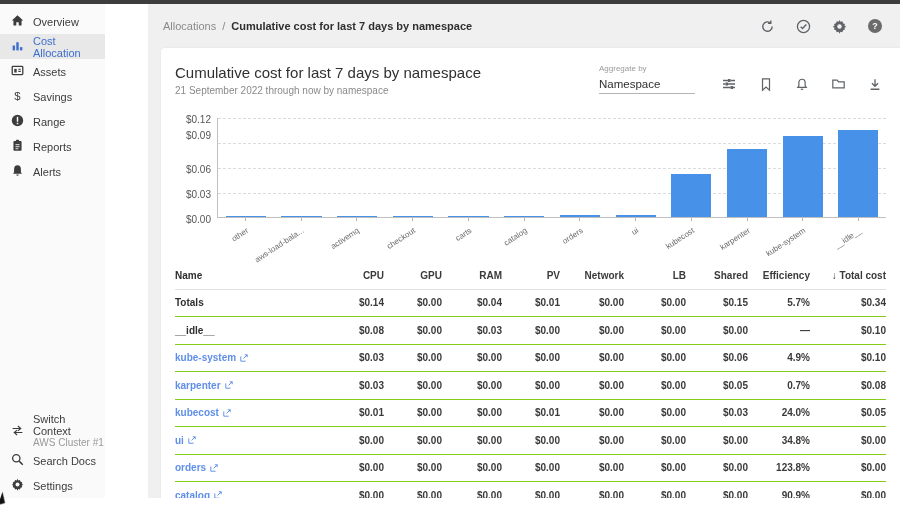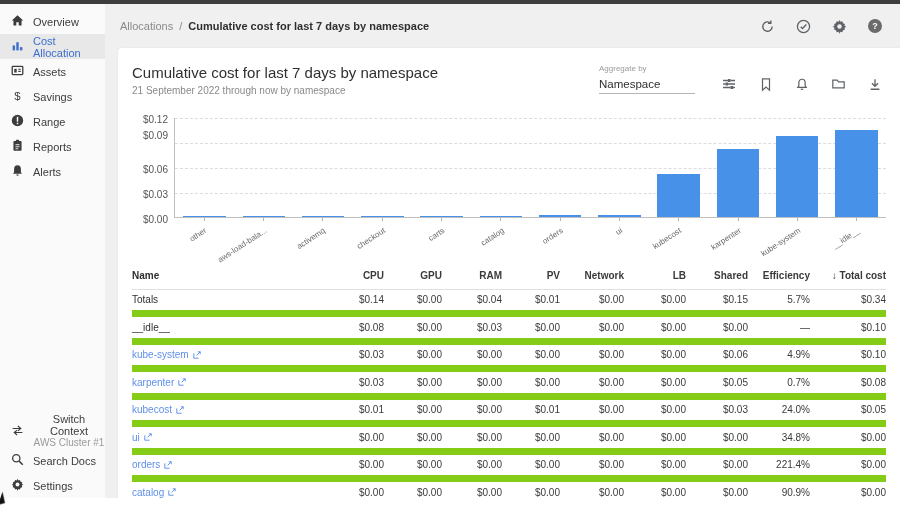--- a/index.html
+++ b/index.html
@@ -1,30 +1,30 @@
 <!DOCTYPE html>
 <html><head>
 <meta charset="utf-8">
 <style>
   * { margin:0; padding:0; box-sizing:border-box; }
   html,body { width:900px; height:505px; overflow:hidden;
     font-family:"Liberation Sans", sans-serif; background:#fff; }
   .topstrip { height:4px; background:#3d3d3d; width:100%; }
-  .app { display:flex; height:494px; }
+  .app { display:flex; height:494px;gap:43px; }
 
   
   .sidebar { width:105px; background:#fafafa; display:flex; flex-direction:column;
     padding-top:5px; flex-shrink:0; }
   .side-item { display:flex; align-items:center; height:25px; padding-left:11px;
     font-size:11px; color:#3c3c3c; cursor:pointer; gap:9px; }
   .side-item svg { flex-shrink:0; }
   .side-item.selected { background:#e8e8e8; color:#3d6ed0; }
   .side-spacer { flex:1; }
   .side-item.two-line { height:34px; align-items:center; }
-  .side-label-wrap { display:flex; flex-direction:column; line-height:12px;text-align:center; }
+  .side-label-wrap { display:flex; flex-direction:column; line-height:12px; }
   .side-sub { font-size:10px; color:#9a9a9a; }
 
   
   .main { flex:1; background:#f0f0f0; display:flex; flex-direction:column; overflow:hidden; }
   .breadcrumb-bar { height:44px; display:flex; align-items:center;
     justify-content:space-between; padding:0 18px 0 15px; flex-shrink:0; }
   .crumbs { font-size:11px; color:#8a8a8a; display:flex; gap:6px; align-items:center;}
   .crumb-page { color:#2f2f2f; font-weight:700; }
   .top-icons { display:flex; gap:21px; align-items:center; color:#5f6368; }
   .top-icons .ticon { cursor:pointer; display:flex; align-items:center; }
@@ -63,21 +63,21 @@
   .xlabels { display:flex; height:38px; }
   .xlabel-slot { flex:1; position:relative; }
   .xlabel-slot::before { content:""; position:absolute; top:0; left:50%; width:1px;
     height:3px; background:#b5b5b5; }
   .xlabel { position:absolute; right:50%; top:8px; font-size:8px; color:#6a6a6a;
     white-space:nowrap; transform:rotate(-33deg); transform-origin:100% 0; }
 
   
   .table { margin-top:4px; font-size:10px; }
   .trow { display:flex; align-items:center; height:27.5px;
-    border-bottom:7px solid #84cc16; }
+    border-bottom:1px solid #84cc16;font-weight:bold; }
   .trow.thead { font-weight:700; color:#3a3a3a; border-bottom:1px solid #e0e0e0; }
   .cell { text-align:right; color:#3a3a3a; flex-shrink:0; }
   .cell.name { flex:1; text-align:left; color:#2f2f2f; }
   .c1{width:50px}.c2{width:58px}.c3{width:60px}.c4{width:58px}.c5{width:64px}
   .c6{width:62px}.c7{width:62px}.c8{width:62px}.c9{width:76px}
   .name-link { color:#5f8fe8; cursor:pointer; display:inline-flex; align-items:center; gap:4px; }
   .ext-icon svg { display:block; }
   .sort-arrow { font-weight:400; }
 
   .cursor-arrow { position:fixed; left:0; bottom:-2px; width:0; height:0;
@@ -466,21 +466,21 @@
                     </svg>
                   </span>
                 </span></div>
               <div class="cell c1">$0.00</div>
               <div class="cell c2">$0.00</div>
               <div class="cell c3">$0.00</div>
               <div class="cell c4">$0.00</div>
               <div class="cell c5">$0.00</div>
               <div class="cell c6">$0.00</div>
               <div class="cell c7">$0.00</div>
-              <div class="cell c8">221.4%</div>
+              <div class="cell c8">123.8%</div>
               <div class="cell c9">$0.00</div>
             </div>
             <div class="trow">
               <div class="cell name"><span class="name-link">
                   <span>catalog</span>
                   <span class="ext-icon">
                     <svg width="8" height="8" viewBox="0 0 10 10">
                       <path d="M1 3 v6 h6 M6 1 h3 v3 M9 1 L4.5 5.5" fill="none" stroke="#5f8fe8" stroke-width="1.2"></path>
                     </svg>
                   </span>

